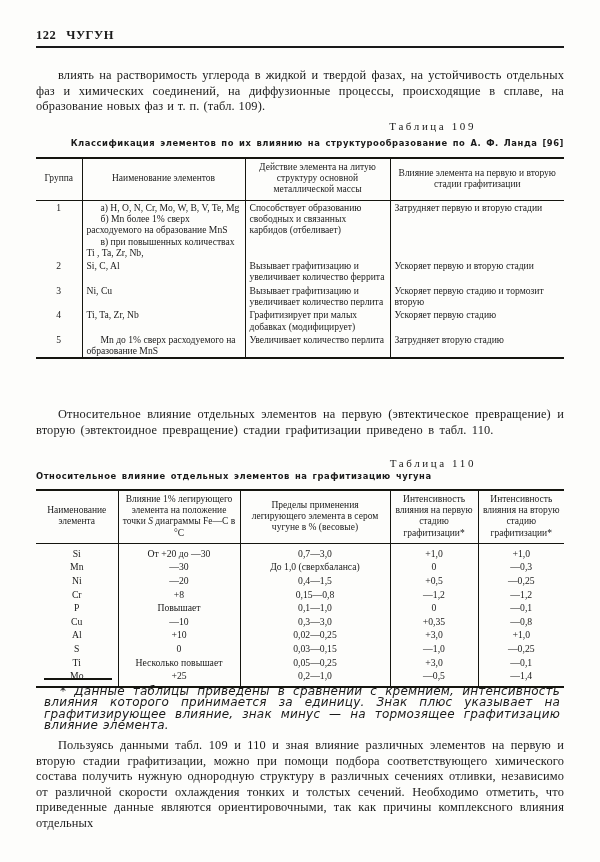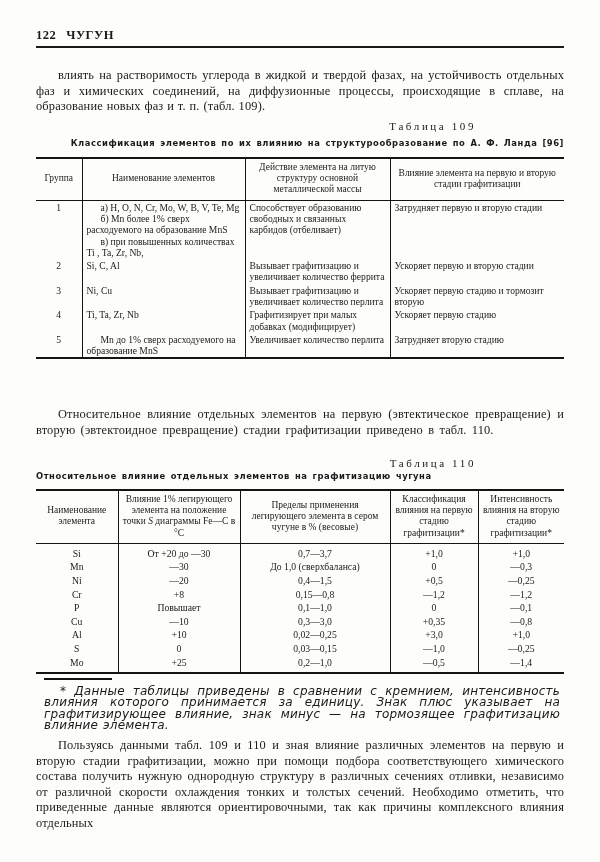--- a/index.html
+++ b/index.html
@@ -176,28 +176,28 @@
         <col style="width:122px;">
         <col style="width:150px;">
         <col style="width:88px;">
         <col style="width:86px;">
     </colgroup>
     <tbody>
         <tr class="head">
       <th>Наименование элемента</th>
       <th>Влияние 1% легирующего элемента на положение точки <em class="it">S</em> диаграммы Fe—C в °C</th>
       <th>Пределы применения легирующего элемента в сером чугуне в % (весовые)</th>
-      <th>Классификация влияния на первую стадию графитизации*</th>
+      <th>Интенсивность влияния на первую стадию графитизации*</th>
       <th>Интенсивность влияния на вторую стадию графитизации*</th>
     </tr>
 
     <tr class="firstdata">
       <td class="el">Si</td>
       <td class="num">От +20 до —30</td>
-      <td class="num">0,7—3,7</td>
+      <td class="num">0,7—3,0</td>
       <td class="num">+1,0</td>
       <td class="num">+1,0</td>
     </tr>
     <tr>
       <td class="el">Mn</td>
       <td class="num">—30</td>
       <td class="num">До 1,0 (сверхбаланса)</td>
       <td class="num">0</td>
       <td class="num">—0,3</td>
     </tr>
@@ -235,20 +235,27 @@
       <td class="num">0,02—0,25</td>
       <td class="num">+3,0</td>
       <td class="num">+1,0</td>
     </tr>
     <tr>
       <td class="el">S</td>
       <td class="num">0</td>
       <td class="num">0,03—0,15</td>
       <td class="num">—1,0</td>
       <td class="num">—0,25</td>
+    </tr>
+    <tr>
+      <td class="el">Ti</td>
+      <td class="num">Несколько повышает</td>
+      <td class="num">0,05—0,25</td>
+      <td class="num">+3,0</td>
+      <td class="num">—0,1</td>
     </tr>
     <tr class="last lastdata">
       <td class="el">Mo</td>
       <td class="num">+25</td>
       <td class="num">0,2—1,0</td>
       <td class="num">—0,5</td>
       <td class="num">—1,4</td>
     </tr>
   </tbody>
     </table>

